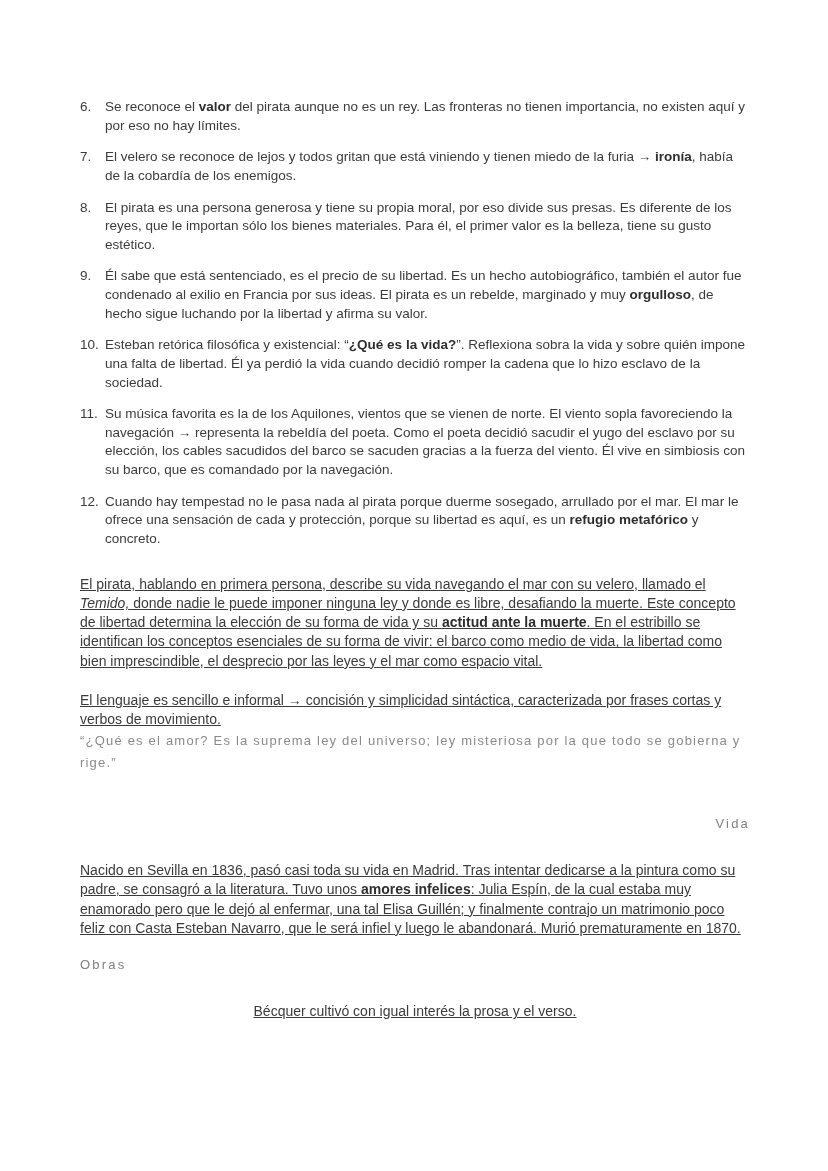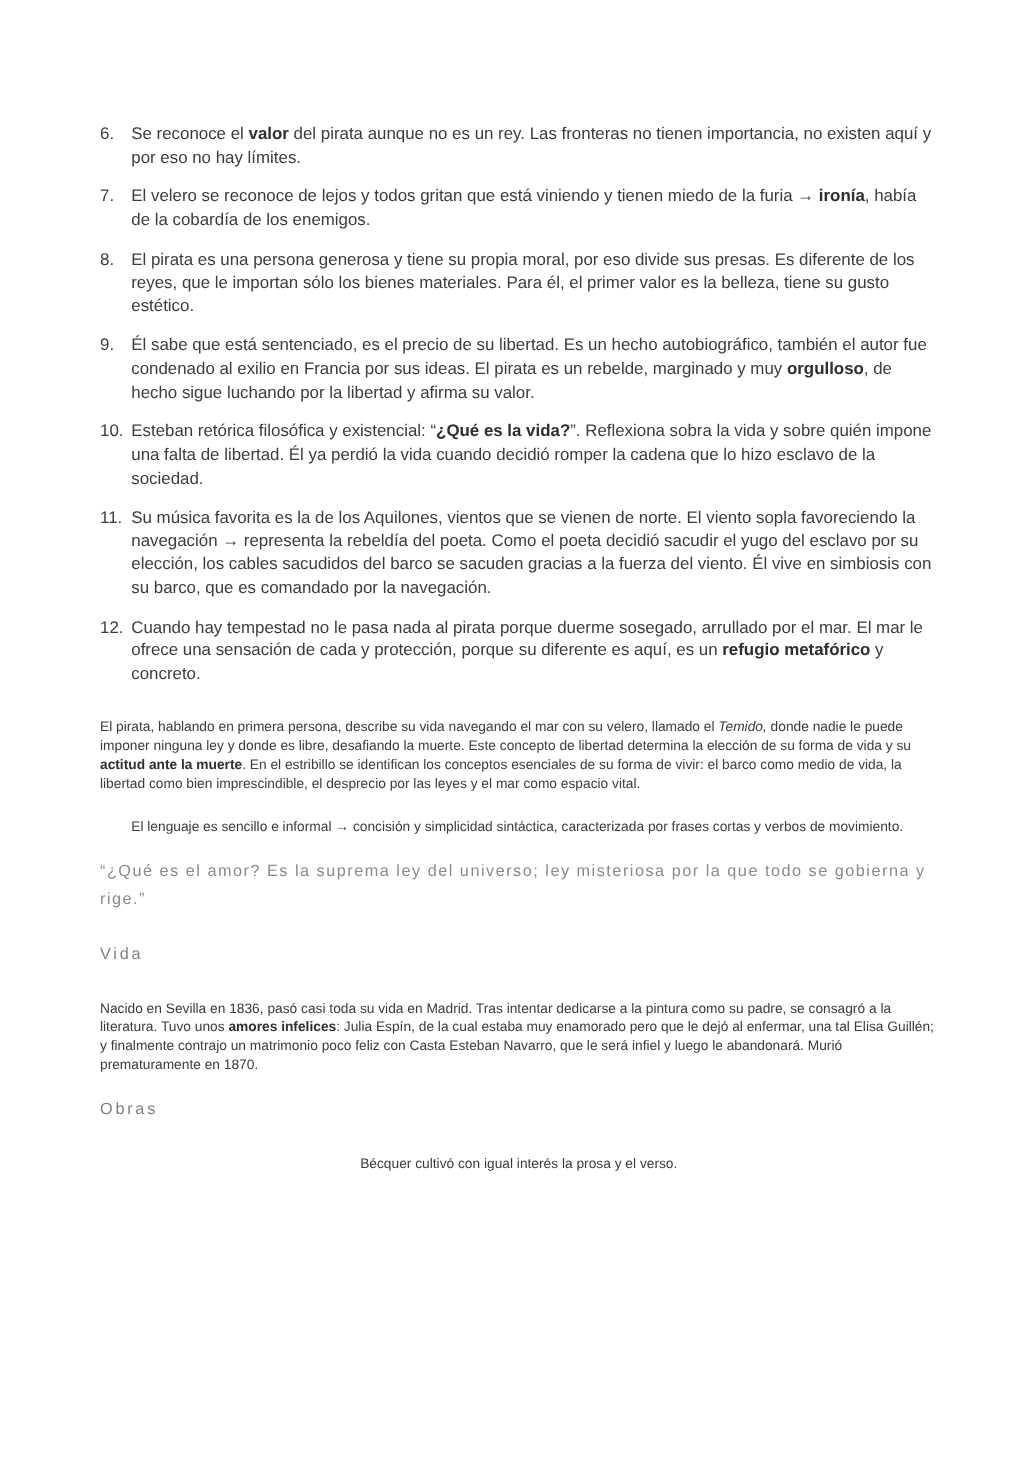--- a/index.html
+++ b/index.html
@@ -23,54 +23,55 @@
   .note-num {
     flex: 0 0 25px;
     width: 25px;
   }
   .note-body { flex: 1; }
 
   b { font-weight: 700; color: #2e2e2e; }
   i { font-style: italic; }
 
   .para {
-    font-size: 11px;
+    font-size: 14px;
     line-height: 1.38;
+    text-decoration: underline;
   }
   .para-conclusion1 { margin-top: 26px; }
-  .para-conclusion2 { margin-top: 20px; margin-left: 25px; }
+  .para-conclusion2 { margin-top: 20px; }
 
   .becquer-title {
     margin-top: 48px;
     font-size: 32px;
     font-weight: 300;
     color: #404040;
     letter-spacing: 0.2px;
   }
   .becquer-dates {
     font-size: 15px;
     font-weight: 400;
     color: #636363;
     letter-spacing: 2px;
     margin-left: 7px;
   }
   .quote {
-    margin-top: 16px;
+    margin-top: 0;
     font-size: 13px;
     color: #8a8a8a;
     letter-spacing: 1.2px;
     line-height: 1.7;
   }
   .subheading {
     font-size: 13px;
     font-weight: 400;
     color: #7f7f7f;
     letter-spacing: 2.2px;
   }
-  .subheading-vida { margin-top: 24px; }
+  .subheading-vida { margin-top: 42px; text-align: right; }
   .subheading-obras { margin-top: 19px; }
   .para-vida { margin-top: 30px; }
   .para-obras { margin-top: 30px; text-align: center; }
 </style>
 </head>
 <body>
 
 <div class="page">
 
   <div class="notes-list">
@@ -100,21 +101,21 @@
       <div class="note-body"><span>Esteban retórica filosófica y existencial: “</span><b>¿Qué es la vida?</b><span>”. Reflexiona sobra la vida y sobre quién impone una falta de libertad. Él ya perdió la vida cuando decidió romper la cadena que lo hizo esclavo de la sociedad.</span></div>
     </div>
 
     <div class="note-item">
       <span class="note-num">11.</span>
       <div class="note-body"><span>Su música favorita es la de los Aquilones, vientos que se vienen de norte. El viento sopla favoreciendo la navegación → representa la rebeldía del poeta. Como el poeta decidió sacudir el yugo del esclavo por su elección, los cables sacudidos del barco se sacuden gracias a la fuerza del viento. Él vive en simbiosis con su barco, que es comandado por la navegación.</span></div>
     </div>
 
     <div class="note-item">
       <span class="note-num">12.</span>
-      <div class="note-body"><span>Cuando hay tempestad no le pasa nada al pirata porque duerme sosegado, arrullado por el mar. El mar le ofrece una sensación de cada y protección, porque su diferente es aquí, es un </span><b>refugio metafórico</b><span> y concreto.</span></div>
+      <div class="note-body"><span>Cuando hay tempestad no le pasa nada al pirata porque duerme sosegado, arrullado por el mar. El mar le ofrece una sensación de cada y protección, porque su libertad es aquí, es un </span><b>refugio metafórico</b><span> y concreto.</span></div>
     </div>
 
   </div>
 
   <p class="para para-conclusion1"><span>El pirata, hablando en primera persona, describe su vida navegando el mar con su velero, llamado el </span><i>Temido,</i><span> donde nadie le puede imponer ninguna ley y donde es libre, desafiando la muerte. Este concepto de libertad determina la elección de su forma de vida y su </span><b>actitud ante la muerte</b><span>. En el estribillo se identifican los conceptos esenciales de su forma de vivir: el barco como medio de vida, la libertad como bien imprescindible, el desprecio por las leyes y el mar como espacio vital.</span></p>
   <p class="para para-conclusion2"><span>El lenguaje es sencillo e informal → concisión y simplicidad sintáctica, caracterizada por frases cortas y verbos de movimiento.</span></p>
 
 
   <p class="quote">“¿Qué es el amor? Es la suprema ley del universo; ley misteriosa por la que todo se gobierna y rige.”</p>
 

